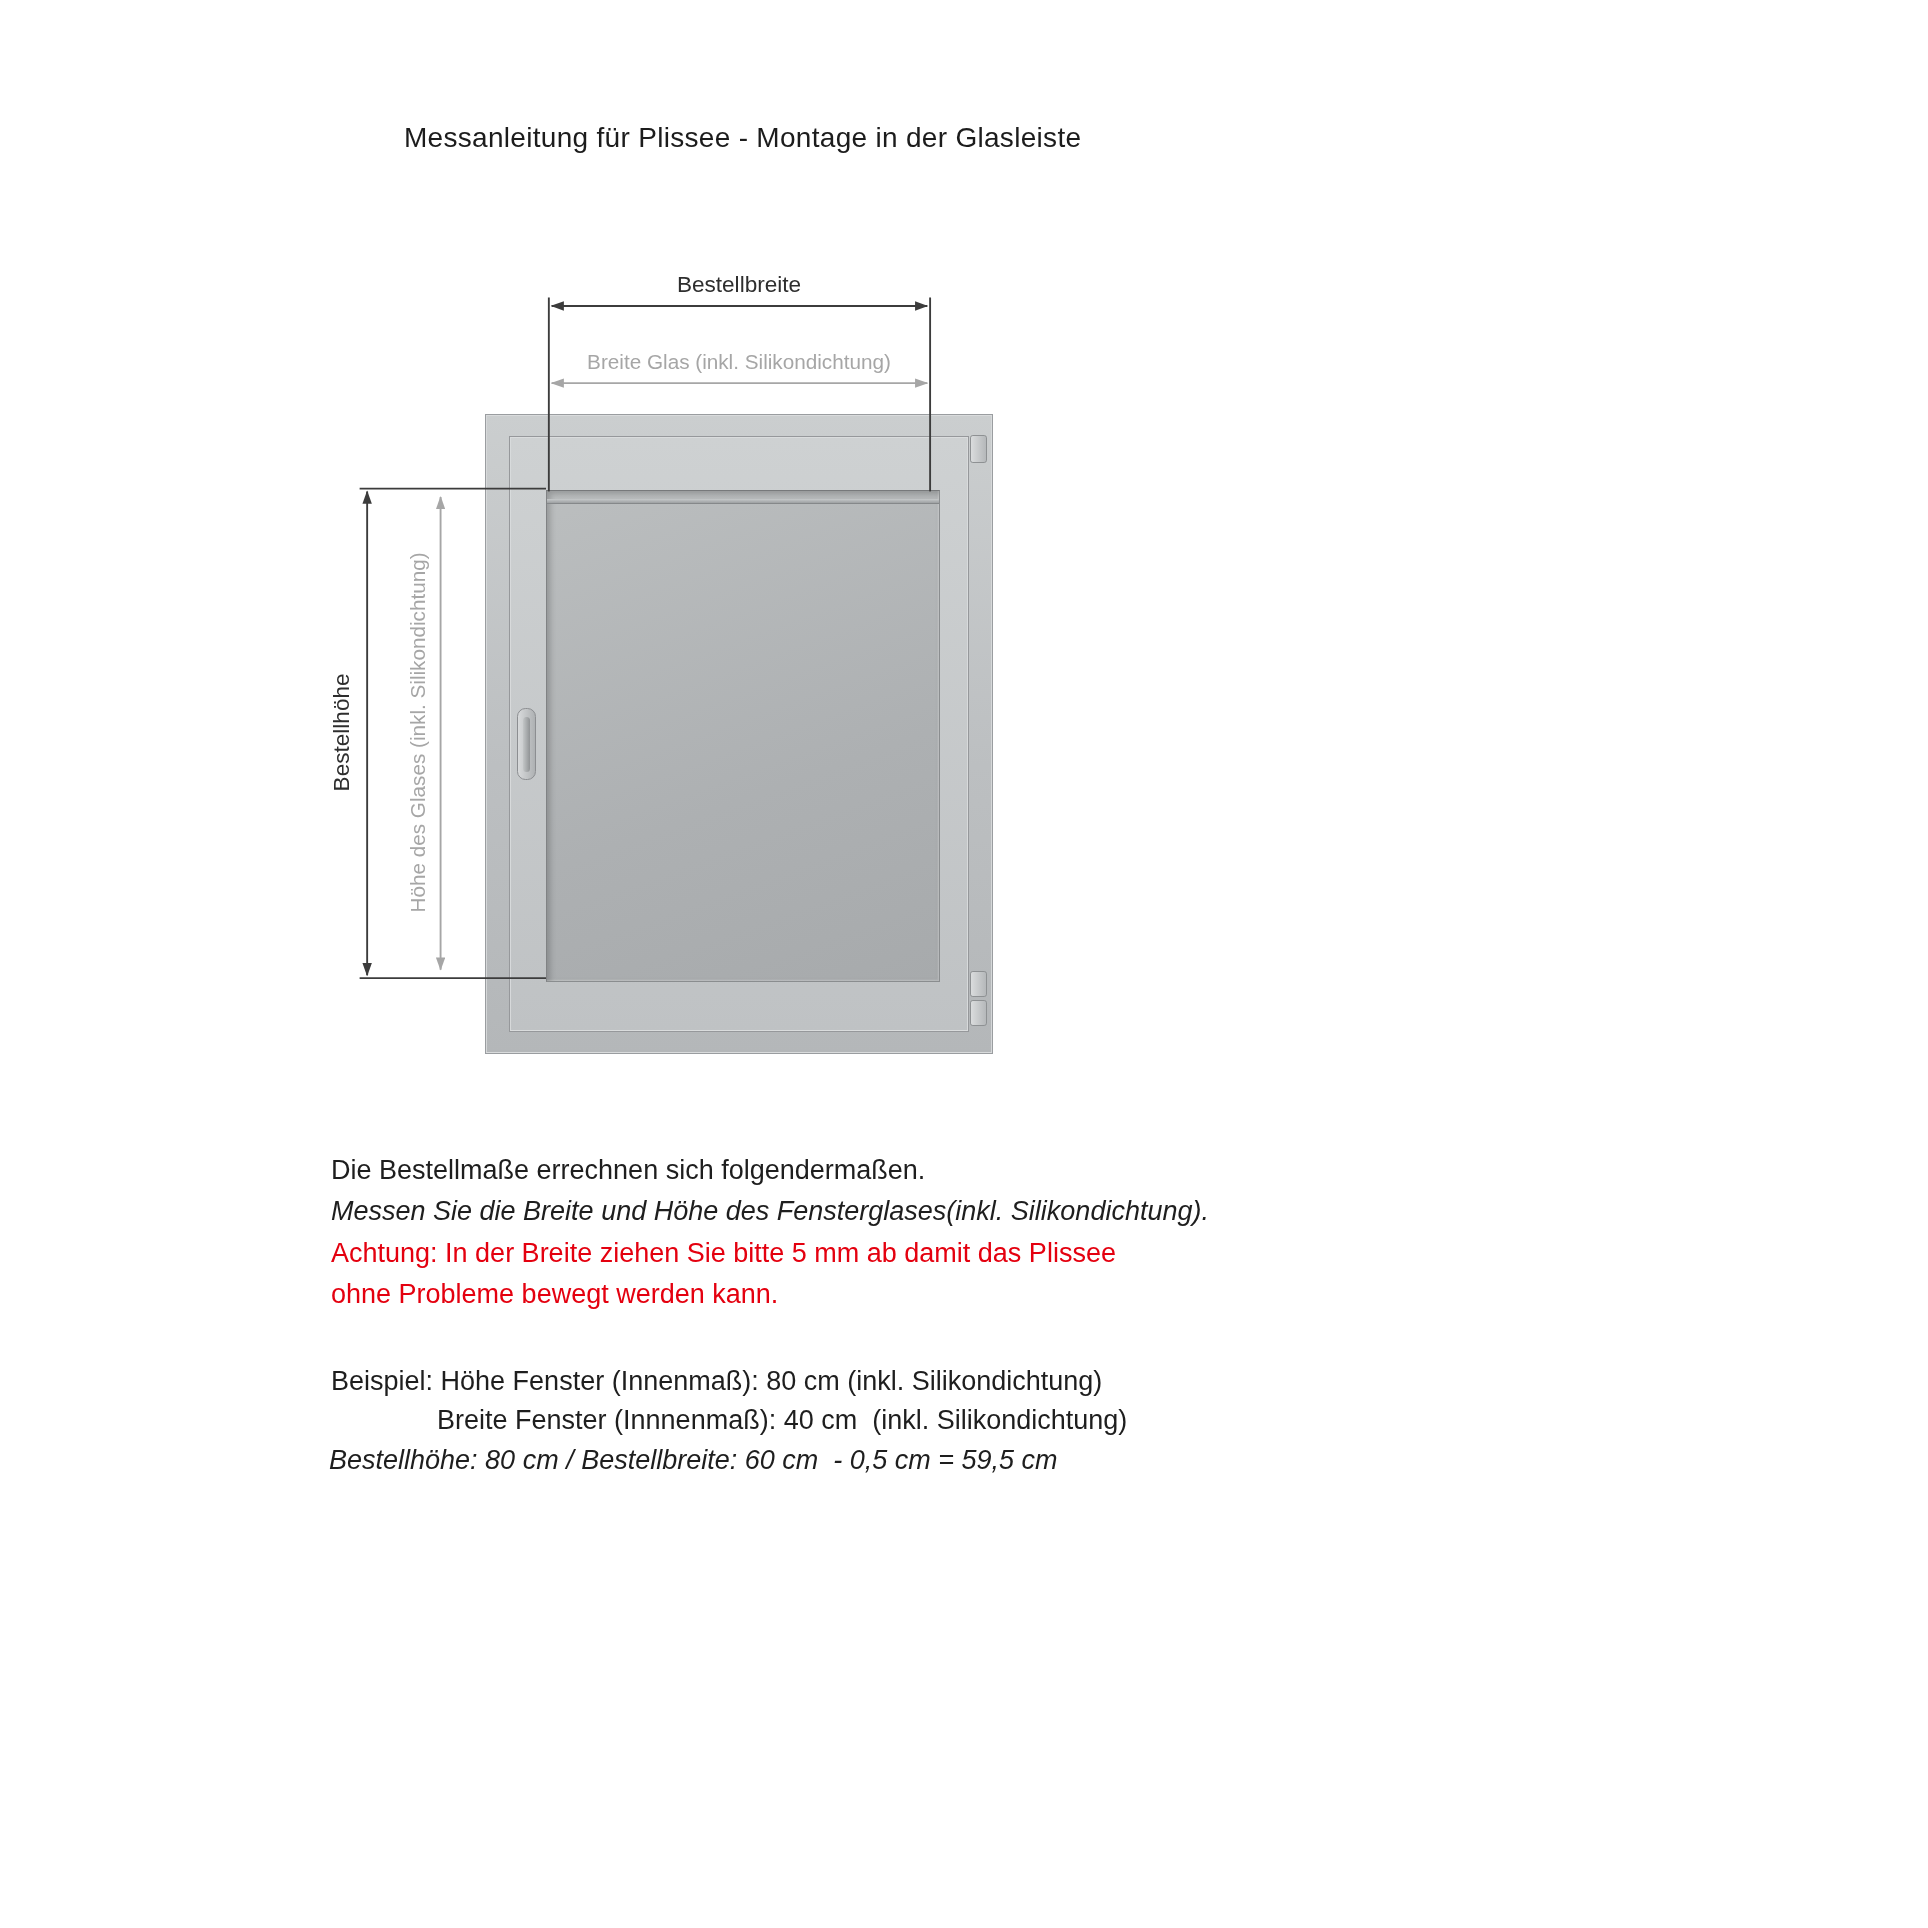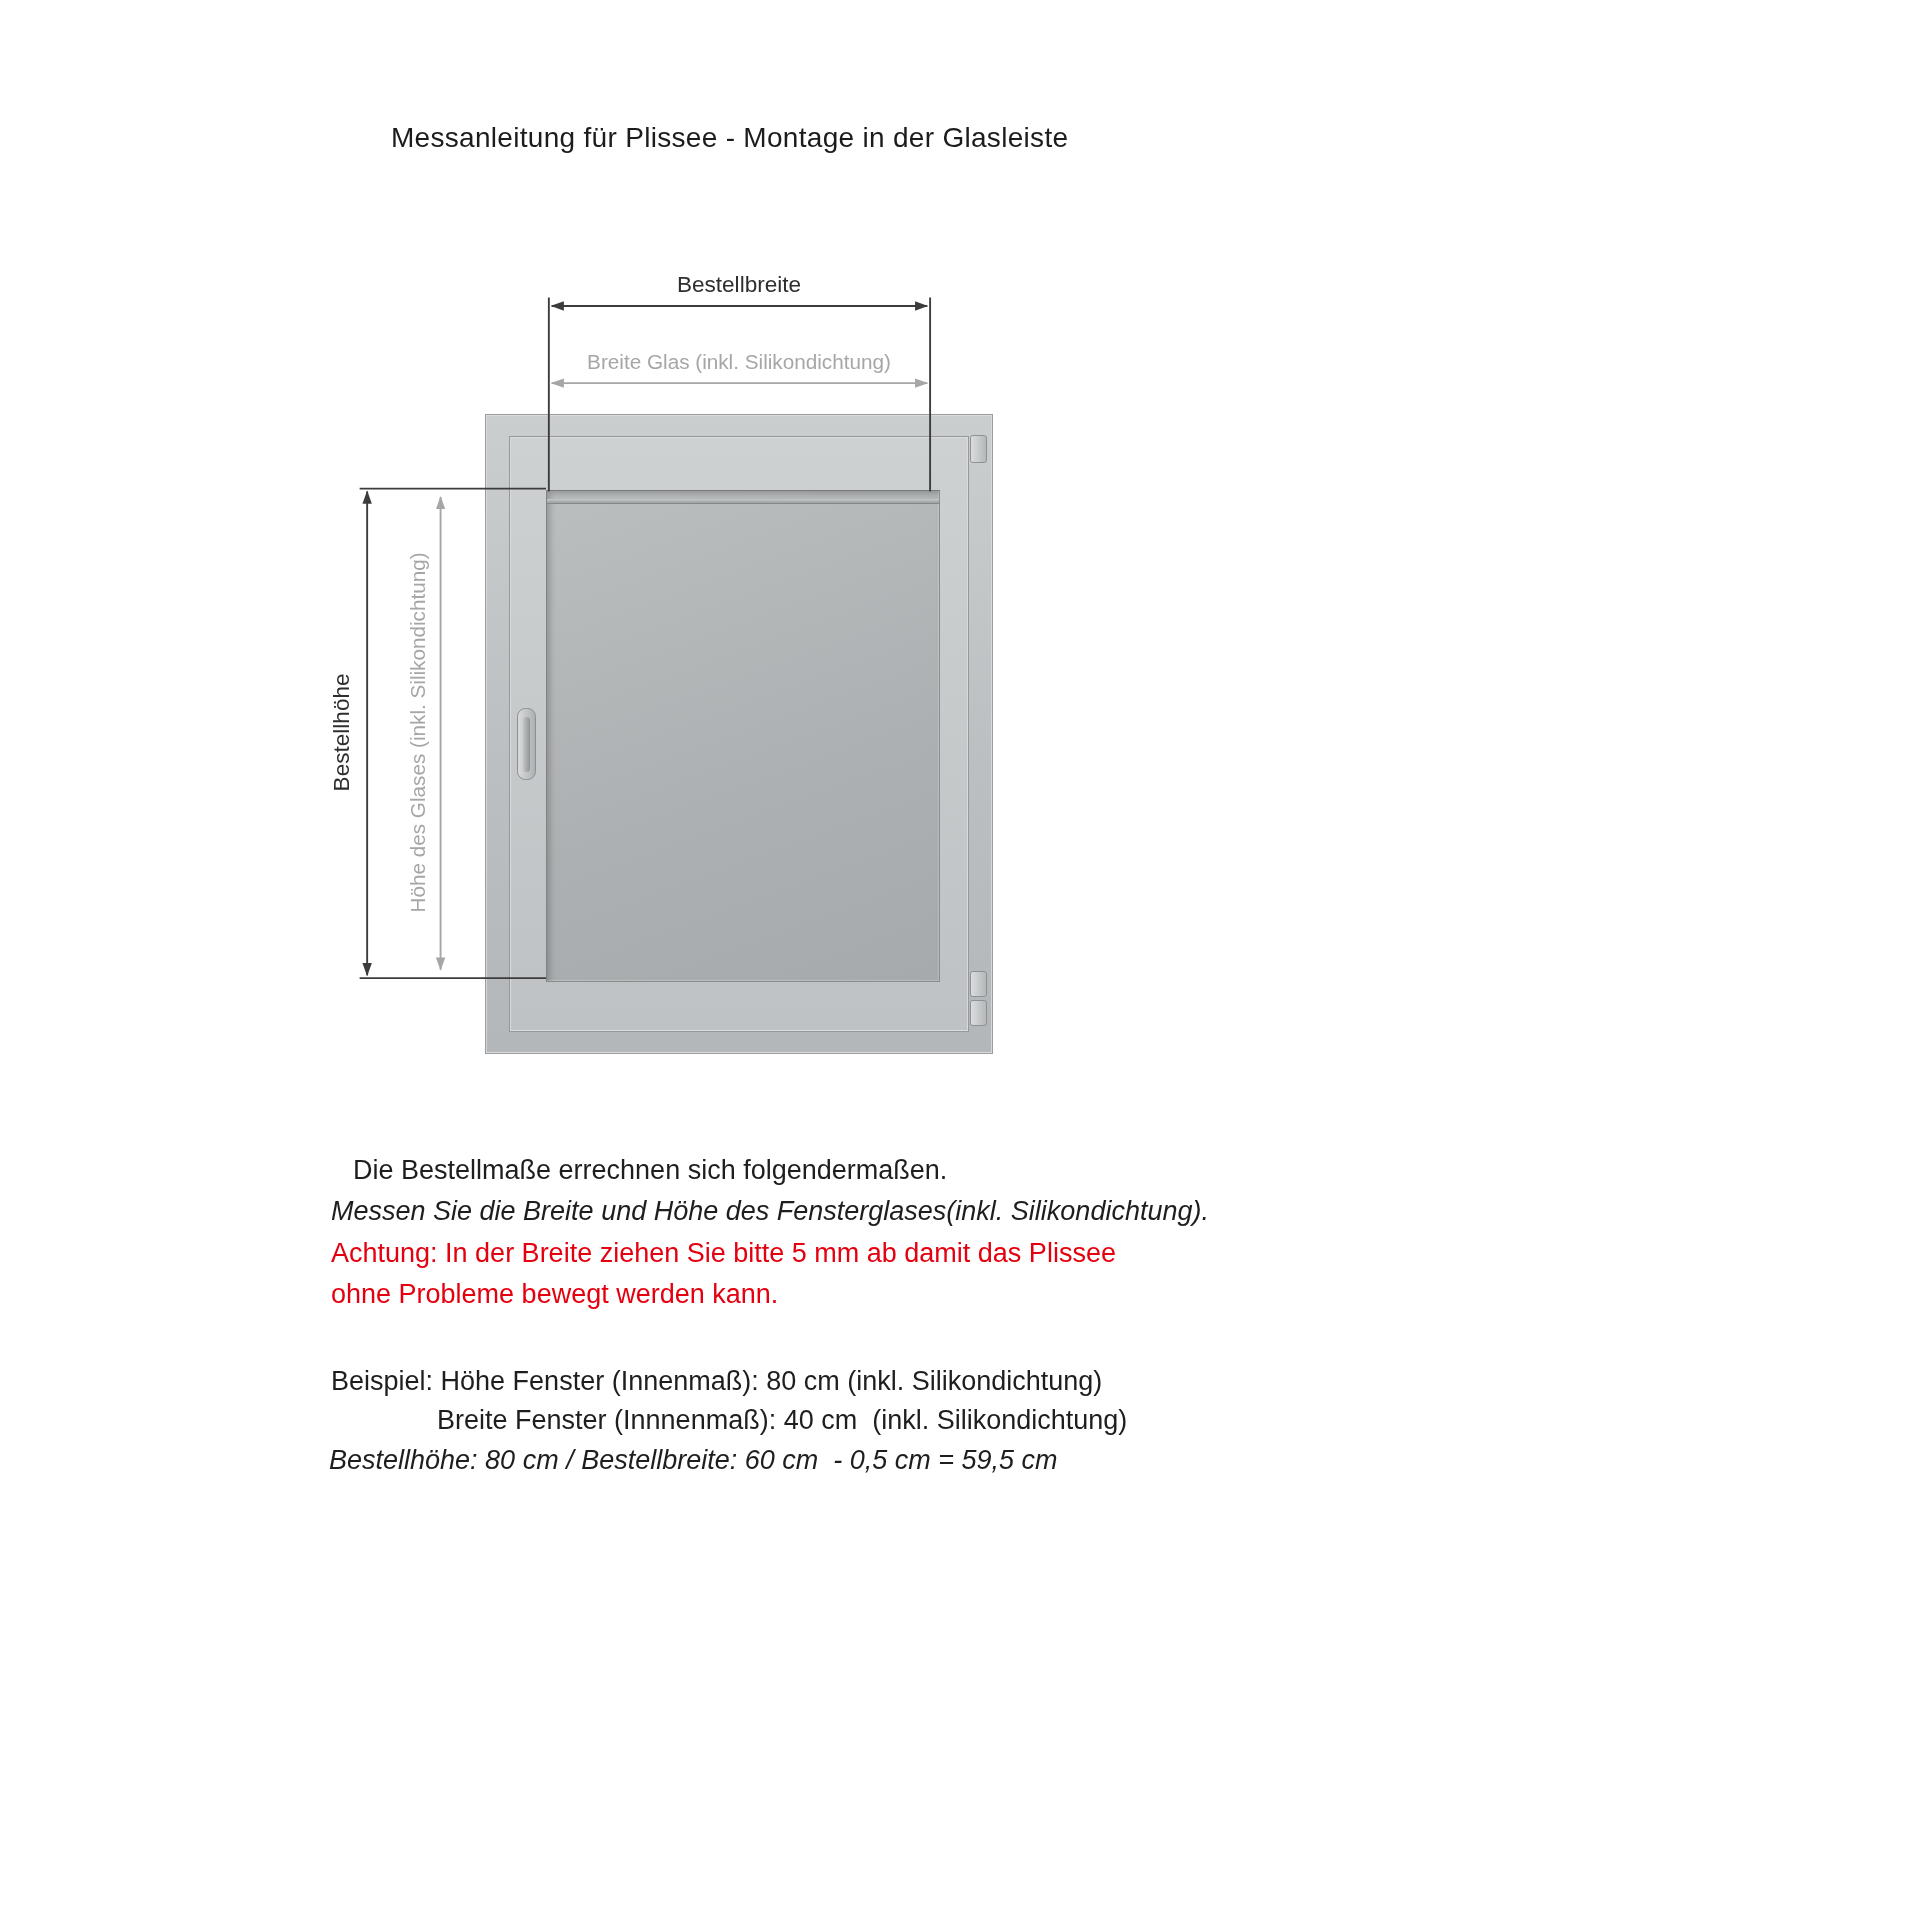--- a/index.html
+++ b/index.html
@@ -9,21 +9,21 @@
     height: 1928px;
     background: #ffffff;
     font-family: "Liberation Sans", "DejaVu Sans", sans-serif;
     color: #1e1e1e;
     overflow: hidden;
   }
 
   
   .title {
     position: absolute;
-    left: 391px;
+    left: 404px;
     top: 122px;
     margin: 0;
     font-size: 28px;
     font-weight: 500;
     letter-spacing: 0.3px;
     color: #1c1c1c;
     white-space: nowrap;
     text-align: center;
   }
 
@@ -110,21 +110,21 @@
 
   
   .copyline {
     position: absolute;
     margin: 0;
     font-size: 27px;
     line-height: 38px;
     white-space: pre;
     color: #1e1e1e;
   }
-  .l1 { left: 331px; top: 1151px; margin-left: 22px; }
+  .l1 { left: 331px; top: 1151px; }
   .l2 { left: 331px; top: 1192px; font-style: italic; }
   .l3 { left: 331px; top: 1234px; color: #e4000f; }
   .l4 { left: 331px; top: 1275px; color: #e4000f; text-align: center; }
   .l5 { left: 331px; top: 1362px; }
   .l6 { left: 437px; top: 1401px; }
   .l7 { left: 329px; top: 1441px; font-style: italic; }
 </style>
 </head>
 <body>
 

